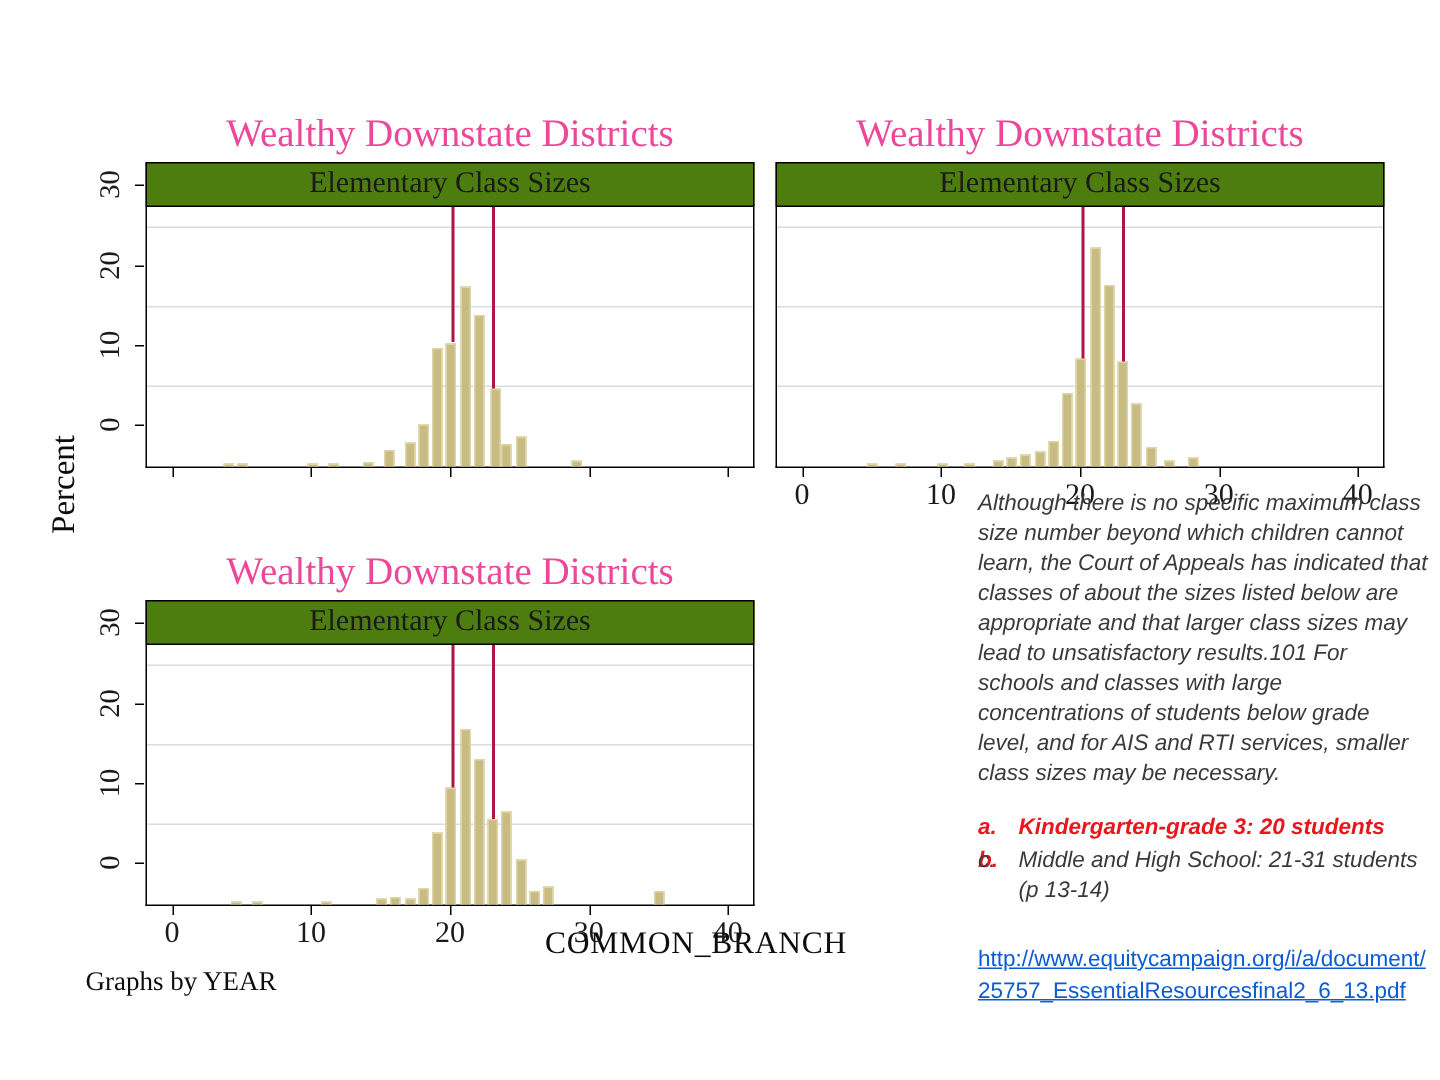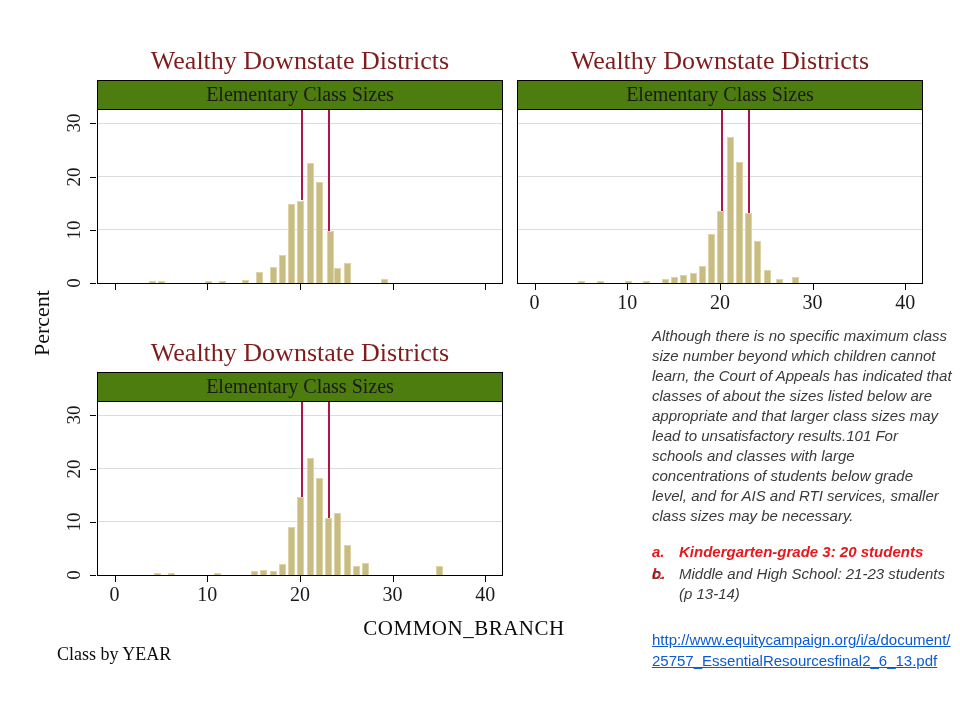--- a/index.html
+++ b/index.html
@@ -4,22 +4,22 @@
 <style>
   html,body{margin:0;padding:0;background:#fff;}
   .slide{position:relative;width:960px;height:720px;background:#ffffff;overflow:hidden;
          font-family:"Liberation Serif",serif;}
 
   
   .panel{position:absolute;width:406px;}
   #panel-0{left:97px;top:44px;}
   #panel-1{left:517px;top:44px;}
   #panel-2{left:97px;top:336px;}
-  .panel-title{height:36px;line-height:34px;text-align:center;font-size:26px;color:#7f1d1d;
-               white-space:nowrap;}
+  .panel-title{height:36px;line-height:34px;text-align:center;font-size:26px;color:#ec4899;
+               white-space:nowrap;margin-top:28px;}
   .band{height:30px;box-sizing:border-box;border:1px solid #000;background:#4d7c0f;
         text-align:center;font-size:20px;line-height:27px;color:#1a1a1a;}
   .plot{position:relative;height:174px;box-sizing:border-box;border:1px solid #000;border-top:0;
         background:#fff;overflow:visible;}
   .gridline{position:absolute;left:0;width:100%;height:1px;background:#dcdcdc;}
   .bar{position:absolute;box-sizing:border-box;background:#c9bc82;border:1px solid #ddd4a7;border-bottom:none;}
   .refline{position:absolute;width:2px;background:#b01547;}
   .xaxis{position:relative;height:7px;}
   .xtick{position:absolute;top:0;width:1px;height:6px;background:#000;}
   .xlabels{position:relative;height:24px;font-size:20px;color:#1a1a1a;}
@@ -185,33 +185,33 @@
       <div class="ytick" style="left: -7px; top: 185.769px;"></div>
       <div class="ylabel" style="left: -40px; top: 175.769px;">10</div>
       <div class="ytick" style="left: -7px; top: 132.538px;"></div>
       <div class="ylabel" style="left: -40px; top: 122.538px;">20</div>
       <div class="ytick" style="left: -7px; top: 79.3077px;"></div>
       <div class="ylabel" style="left: -40px; top: 69.3077px;">30</div>
     </div>
 
   <div class="y-title">Percent</div>
   <div class="x-title">COMMON_BRANCH</div>
-  <div class="fig-note">Class by YEAR</div>
+  <div class="fig-note">Graphs by YEAR</div>
 
   <div class="right-col">
     <p class="para">Although there is no specific maximum class size number beyond which children cannot learn, the Court of Appeals has indicated that classes of about the sizes listed below are appropriate and that larger class sizes may lead to unsatisfactory results.101 For schools and classes with large concentrations of students below grade level, and for AIS and RTI services, smaller class sizes may be necessary.</p>
     <ol class="abc">
       <li class="red">
         <span class="marker">a.</span>
         <span>Kindergarten-grade 3: 20 students</span>
       </li>
       <li class="red">
         <span class="marker">b.</span>
       </li>
       <li>
         <span class="marker">c.</span>
-        <span>Middle and High School: 21-23 students (p 13-14)</span>
+        <span>Middle and High School: 21-31 students (p 13-14)</span>
       </li>
     </ol>
     <a class="src-link">http://www.equitycampaign.org/i/a/document/25757_EssentialResourcesfinal2_6_13.pdf</a>
   </div>
 
 </div>
 
 </body></html>

